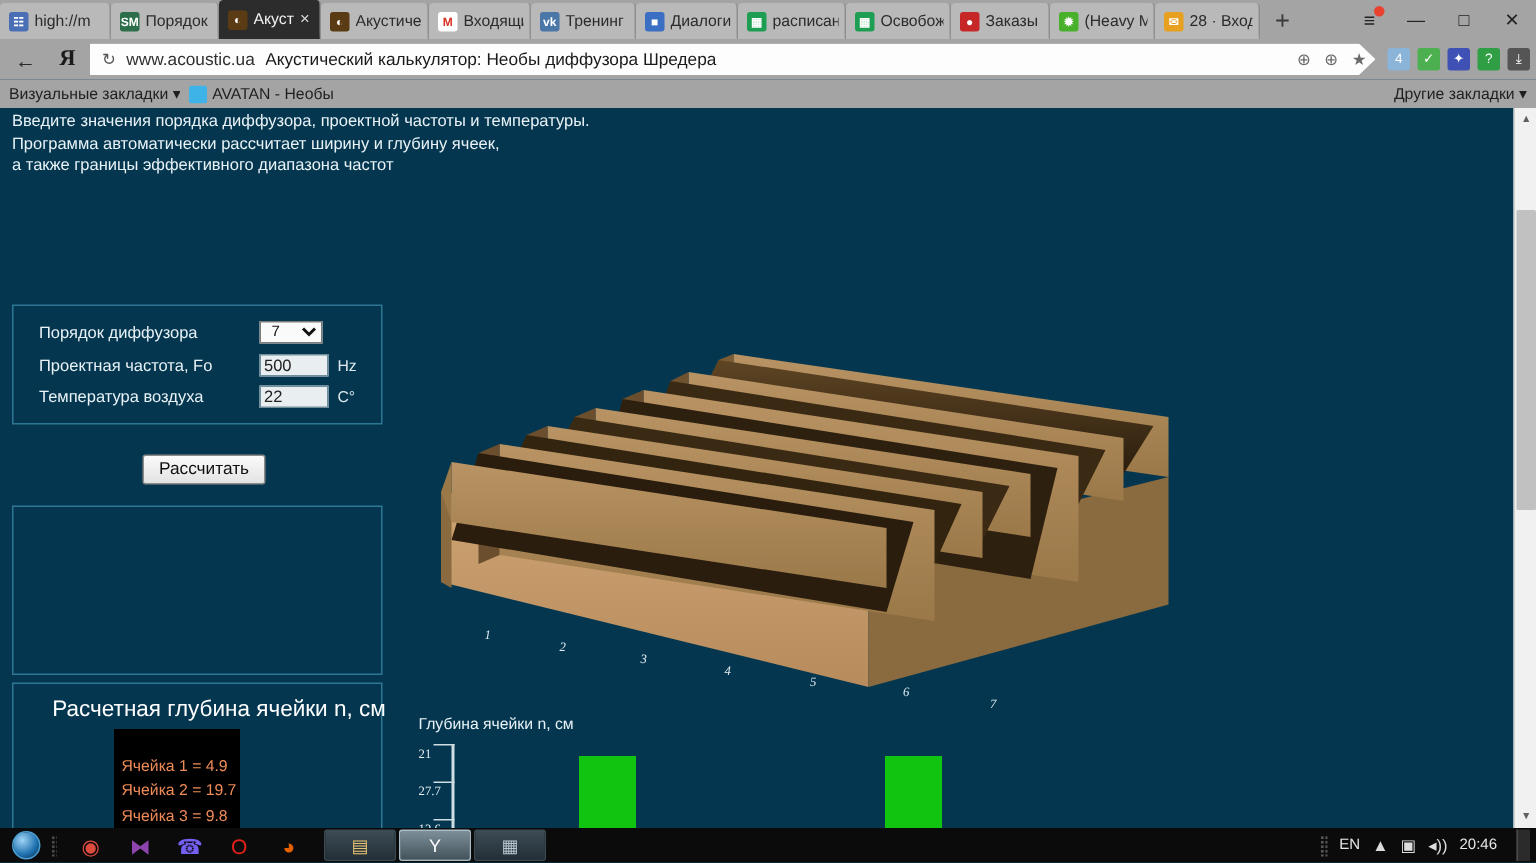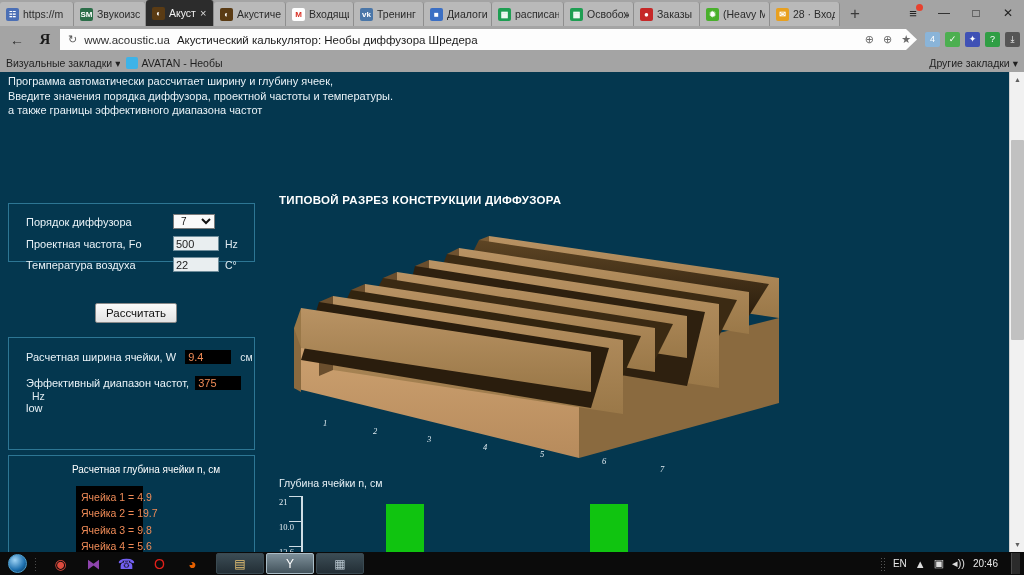--- a/index.html
+++ b/index.html
@@ -107,21 +107,21 @@
     position: absolute; top: 2px; left: 8px;
     color: #e9f2f7; font-size: 11px; line-height: 14.5px;
   }
 
   
   .panel {
     position: absolute;
     border: 1px solid #2d7694;
     background: #04374f;
   }
-  #panel-inputs { left: 8px; top: 131px; width: 247px; height: 59px; }
+  #panel-inputs { left: 8px; top: 131px; width: 247px; height: 80px; }
   #panel-results { left: 8px; top: 265px; width: 247px; height: 113px; }
   #panel-depths  { left: 8px; top: 383px; width: 247px; height: 158px; }
 
   .frm-row {
     position: absolute; display: flex; align-items: center;
     font-size: 11px; color: #e9f2f7;
   }
   .frm-label { width: 147px; }
   .unit { color: #dfe9ef; font-size: 10.5px; margin-left: 6px; }
 
@@ -147,26 +147,26 @@
 
   .out-field {
     background: #000; color: #ef8b57; font-size: 11px;
     padding: 1px 3px; min-width: 46px; display: inline-block;
   }
   .res-row { position: absolute; font-size: 11px; color: #e9f2f7; }
   .res-row .res-label { display: inline-block; }
 
   #depths-title {
     position: absolute; left: 8px; top: 392px; width: 276px;
-    text-align: center; font-size: 10px; color: #ffffff;
+    text-align: center; font-size: 15px; color: #ffffff;
   }
   #depths-list {
     position: absolute; left: 76px; top: 414px;
-    background: #000; padding: 3px 5px 4px 5px;
-    width: 67px;
+    background: #000; padding: 17px 5px 4px 5px;
+    width: 84px;
   }
   .depth-item { color: #ef8b57; font-size: 10.5px; line-height: 16.3px; white-space: nowrap; }
 
   
   #section-title {
     position: absolute; left: 279px; top: 122px;
     font-size: 11.5px; font-weight: bold; color: #ffffff;
     letter-spacing: 0.3px;
   }
 
@@ -253,25 +253,25 @@
 </style>
 </head>
 <body>
 
 <div id="browser-window">
 
   <div id="tab-strip">
     <div id="tabs-container" style="display:flex;align-items:flex-end;">
         <div class="tab" style="width: 74px;">
           <span class="tab-favicon" style="background: rgb(75, 111, 181);">☷</span>
-          <span class="tab-label">https://m</span>
+          <span class="tab-label">high://m</span>
         </div>
         <div class="tab" style="width: 72px;">
           <span class="tab-favicon" style="background: rgb(44, 110, 73);">SM</span>
-          <span class="tab-label">Звукоизс</span>
+          <span class="tab-label">Порядок</span>
         </div>
         <div class="tab active" style="width: 68px;">
           <span class="tab-favicon" style="background: rgb(90, 59, 20);">◐</span>
           <span class="tab-label">Акусти</span>
           <span class="tab-close">×</span>
         </div>
         <div class="tab" style="width: 72px;">
           <span class="tab-favicon" style="background: rgb(90, 59, 20);">◐</span>
           <span class="tab-label">Акустиче</span>
         </div>
@@ -366,22 +366,22 @@
     <div class="bm-item">
       <span>Другие закладки</span>
       <span>▾</span>
     </div>
   </div>
 
   <div id="page-viewport">
     <div id="page-body">
 
       <div id="intro-text">
+        <div>Введите значения порядка диффузора, проектной частоты и температуры.</div>
         <div>Программа автоматически рассчитает ширину и глубину ячеек,</div>
-        <div>Введите значения порядка диффузора, проектной частоты и температуры.</div>
         <div>а также границы эффективного диапазона частот</div>
       </div>
 
       <div class="panel" id="panel-inputs">
         <div class="frm-row" style="left:17px; top:10px;">
           <span class="frm-label">Порядок диффузора</span>
           <select class="order-select" id="order-select"><option value="5">5</option><option value="7" selected="">7</option><option value="11">11</option><option value="13">13</option><option value="17">17</option><option value="19">19</option><option value="23">23</option></select>
         </div>
         <div class="frm-row" style="left:17px; top:32px;">
           <span class="frm-label">Проектная частота, Fo</span>
@@ -391,43 +391,31 @@
         <div class="frm-row" style="left:17px; top:53px;">
           <span class="frm-label">Температура воздуха</span>
           <input class="txtin" type="text" value="22" style="">
           <span class="unit">C°</span>
         </div>
       </div>
 
       <button id="calc-button">Рассчитать</button>
 
       <div class="panel" id="panel-results">
-        <div class="res-row" style="left:17px; top:12px;">
-          <span class="res-label">Расчетная ширина ячейки, W</span>
-          <span class="out-field" style="margin-left:6px;">9.4</span>
-          <span class="unit">см</span>
-        </div>
-        <div class="res-row" style="left:17px; top:38px; width:225px;">
-          <span class="res-label">Эффективный диапазон частот,</span>
-          <span class="out-field" style="margin-left:3px;">375</span>
-          <span class="unit">Hz</span>
-          <div>low</div>
-        </div>
       </div>
 
       <div class="panel" id="panel-depths"></div>
       <div id="depths-title">Расчетная глубина ячейки n, см</div>
       <div id="depths-list">
           <div class="depth-item">Ячейка 1 = 4.9</div>
           <div class="depth-item">Ячейка 2 = 19.7</div>
           <div class="depth-item">Ячейка 3 = 9.8</div>
           <div class="depth-item">Ячейка 4 = 5.6</div>
         </div>
 
-      <div id="section-title">ТИПОВОЙ РАЗРЕЗ КОНСТРУКЦИИ ДИФФУЗОРА</div>
 
       <div id="diffuser">
         <svg width="520" height="252" viewBox="0 0 520 252">
           <defs>
             <linearGradient id="wTop" x1="0" y1="0" x2="0" y2="1">
               <stop offset="0%" stop-color="#b99364"></stop>
                 <stop offset="100%" stop-color="#9a7848"></stop>
             </linearGradient>
             <linearGradient id="wSide" x1="0" y1="0" x2="1" y2="0">
               <stop offset="0%" stop-color="#a07c4e"></stop>
@@ -489,21 +477,21 @@
         <span class="cell-number" style="left:381px; top:256px;">7</span>
       </div>
 
       <div id="chart-title">Глубина ячейки n, см</div>
       <div id="chart">
         <div id="y-axis"></div>
         <div id="chart-ticks">
             <div class="y-tick" style="top: 0px;"></div>
             <div class="y-label" style="top: 1px;">21</div>
             <div class="y-tick" style="top: 25.2px;"></div>
-            <div class="y-label" style="top: 26.2px;">10.0</div>
+            <div class="y-label" style="top: 26.2px;">27.7</div>
             <div class="y-tick" style="top: 50.4px;"></div>
             <div class="y-label" style="top: 51.4px;">12.6</div>
           </div>
         <div id="chart-bars">
             <div class="bar" style="background: rgb(16, 196, 16); left: 107.3px; width: 37.4px; height: 118.2px;"></div>
             <div class="bar" style="background: rgb(16, 196, 16); left: 311.3px; width: 37.4px; height: 118.2px;"></div>
           </div>
       </div>
 
     </div>

